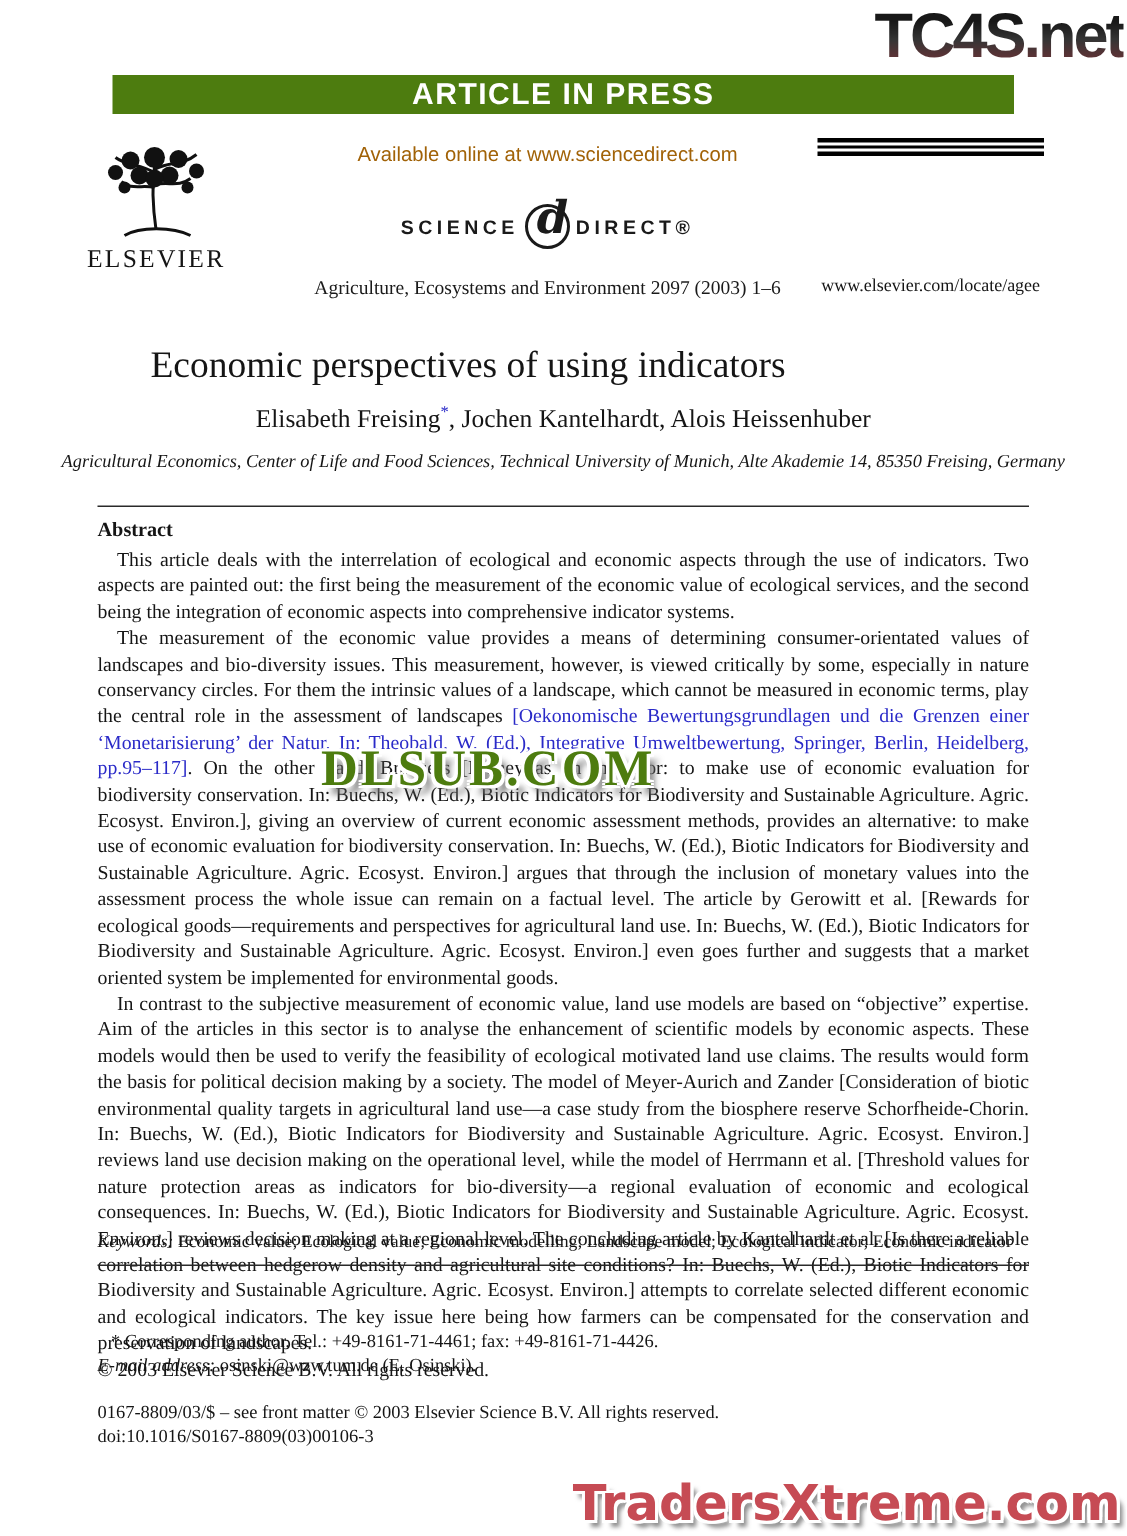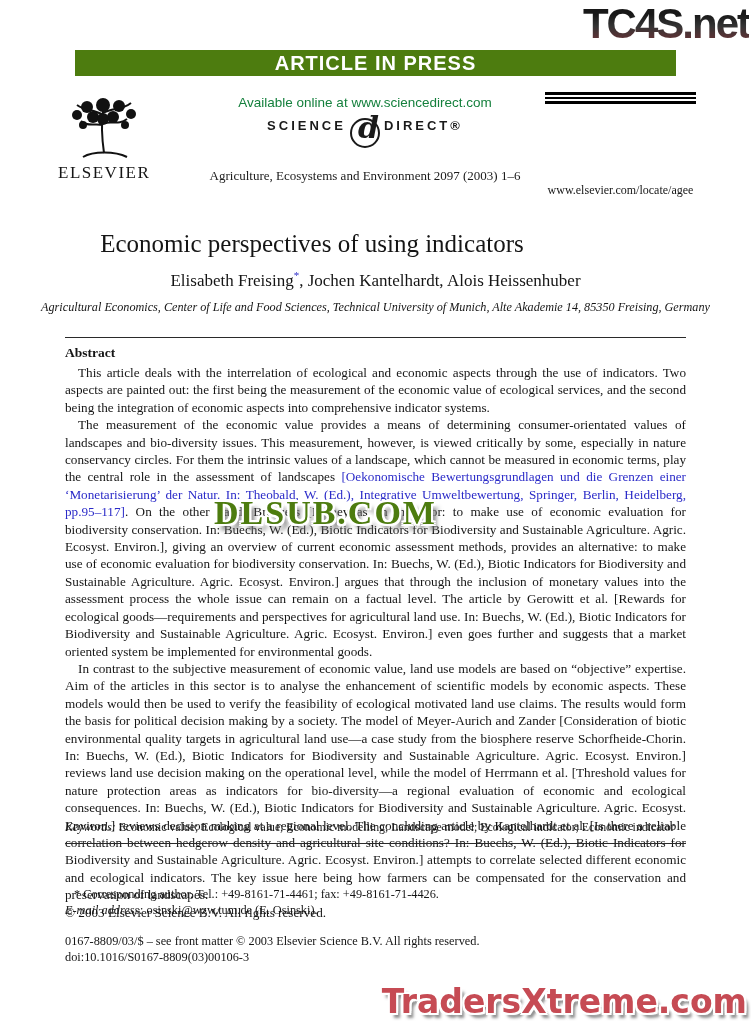--- a/index.html
+++ b/index.html
@@ -26,22 +26,22 @@
   .banner{position:absolute;left:75px;top:50px;width:601px;height:26px;background:#4d7c0f;
           display:flex;align-items:center;justify-content:center;}
   .banner span{font-family:"Liberation Sans",sans-serif;font-weight:bold;font-size:20px;
                color:#ffffff;letter-spacing:1px;}
 
   
   .elsevier{position:absolute;left:58px;top:95px;width:92px;text-align:center;}
   .elsevier svg{display:block;margin:0 auto;}
   .elsevier .word{font-family:"Liberation Serif",serif;font-size:17px;letter-spacing:1.5px;margin-top:2px;}
   .center-col{position:absolute;left:140px;top:95px;width:450px;text-align:center;}
-  .avail{font-family:"Liberation Sans",sans-serif;font-size:13.5px;color:#15803d;}
-  .sd-logo{margin-top:8px;display:flex;align-items:flex-start;justify-content:center;height:34px;}
+  .avail{font-family:"Liberation Sans",sans-serif;font-size:13.5px;color:#a16207;}
+  .sd-logo{margin-top:24px;display:flex;align-items:center;justify-content:center;height:34px;}
   .sd-science,.sd-direct{font-family:"Liberation Sans",sans-serif;font-weight:bold;font-size:13px;
           letter-spacing:3px;color:#1a1a1a;}
   .sd-circle{width:26px;height:26px;border:2px solid #1a1a1a;border-radius:50%;margin:0 4px;
              position:relative;}
   .sd-circle span{position:absolute;left:6px;top:-10px;font-family:"DejaVu Serif",serif;
                   font-style:italic;font-weight:bold;font-size:30px;color:#1a1a1a;}
   .jref{margin-top:16px;font-size:13px;color:#1a1a1a;}
   .jbox{position:absolute;left:545px;top:92px;width:151px;text-align:center;}
   .rule-thick{height:3px;background:#000;}
   .rule-thin{height:1px;background:#000;margin-top:2px;}

